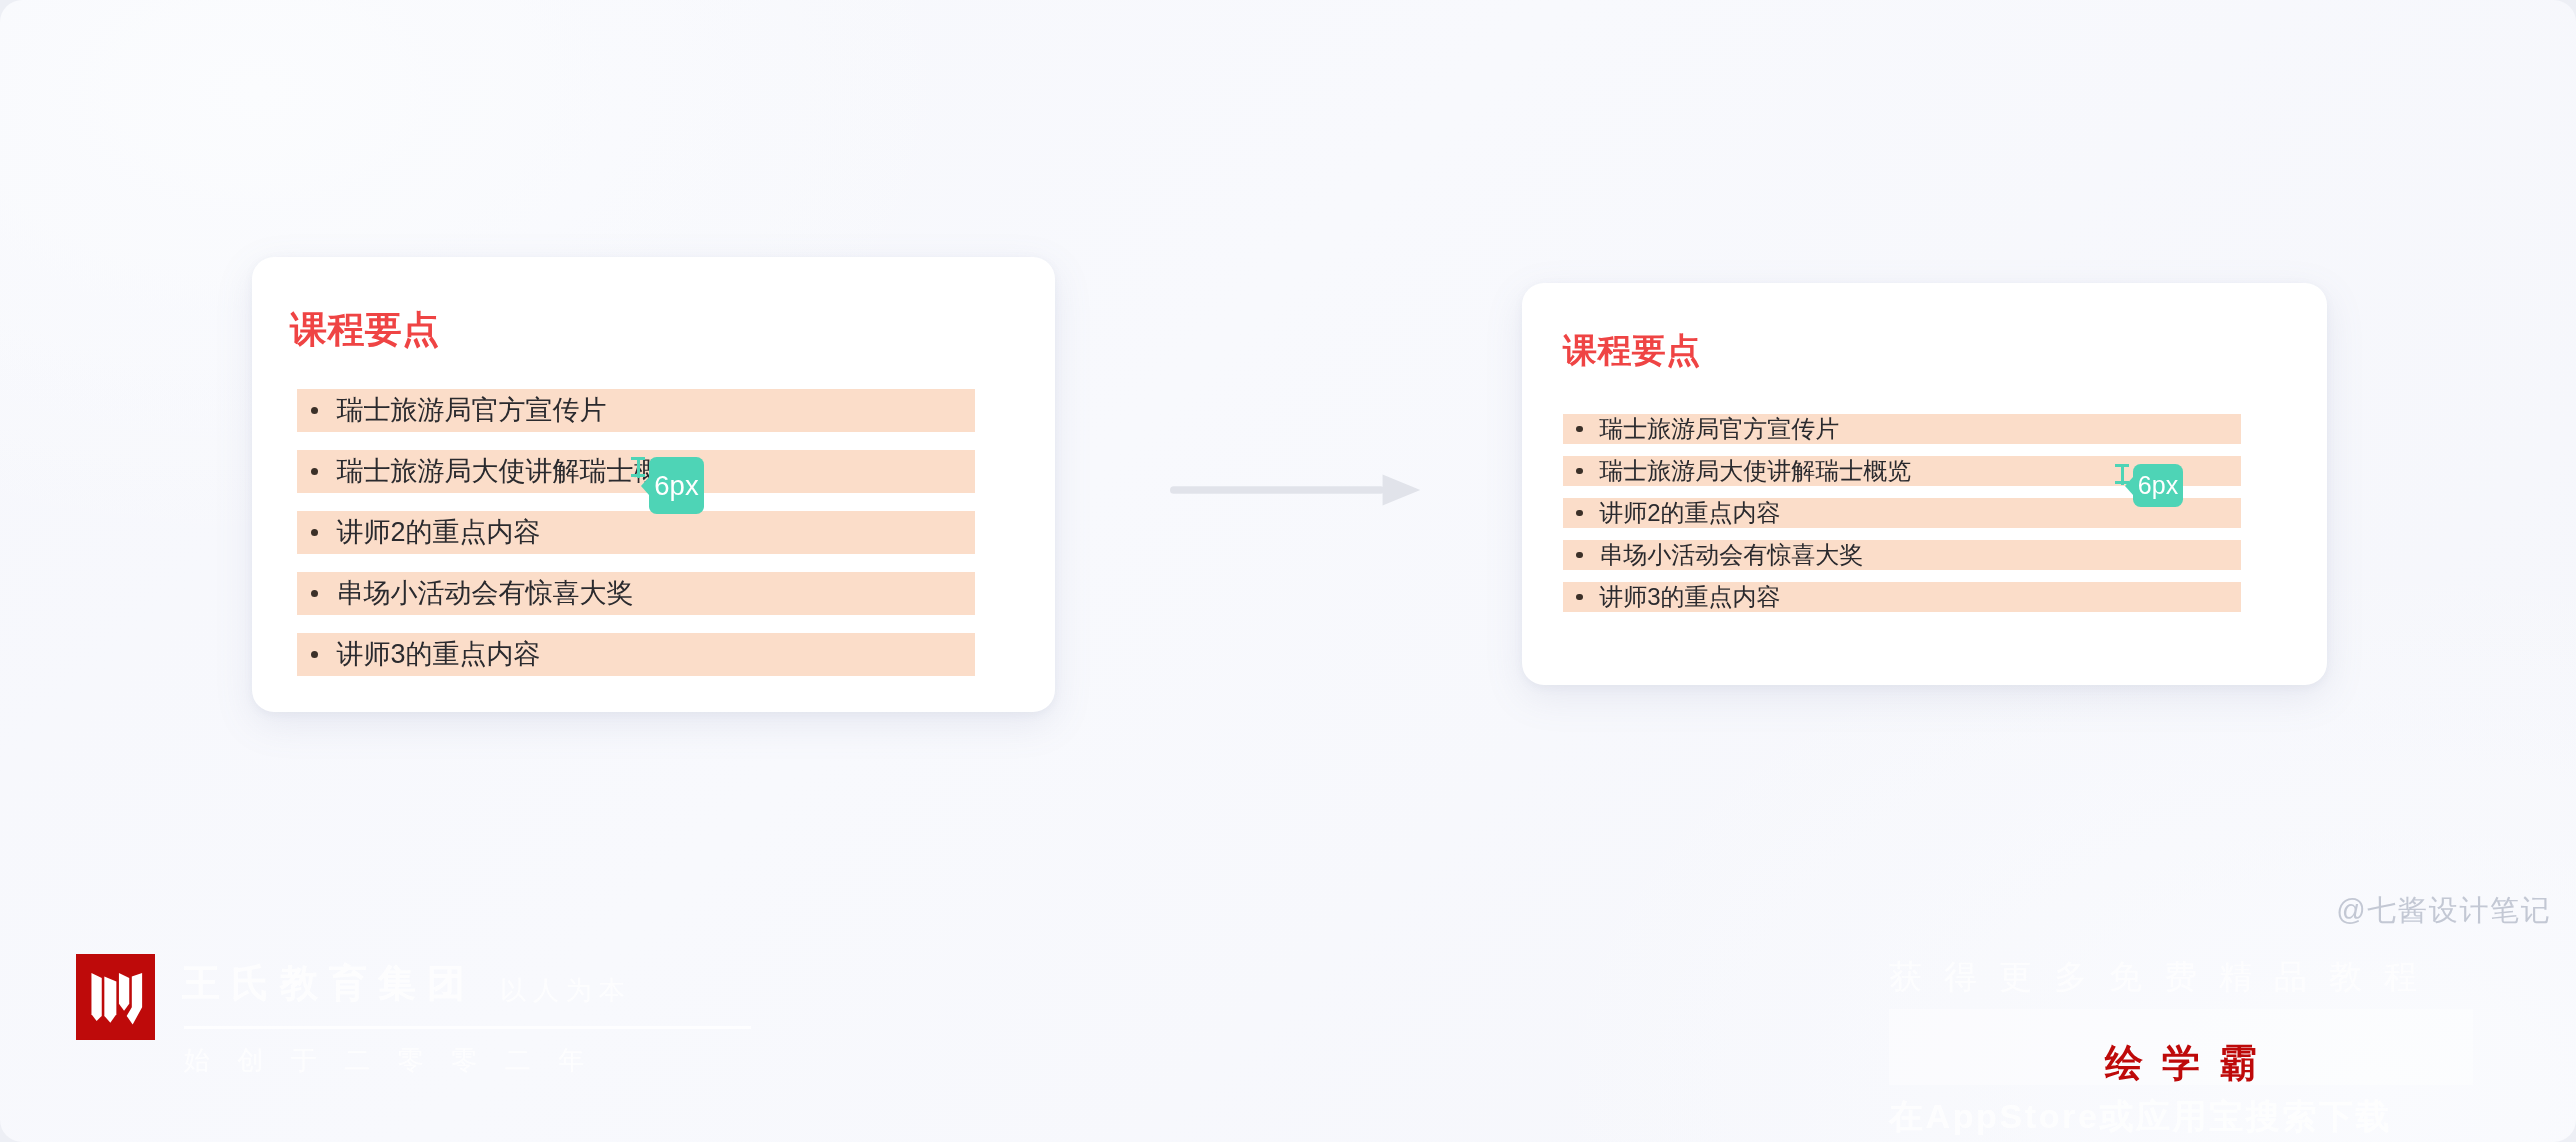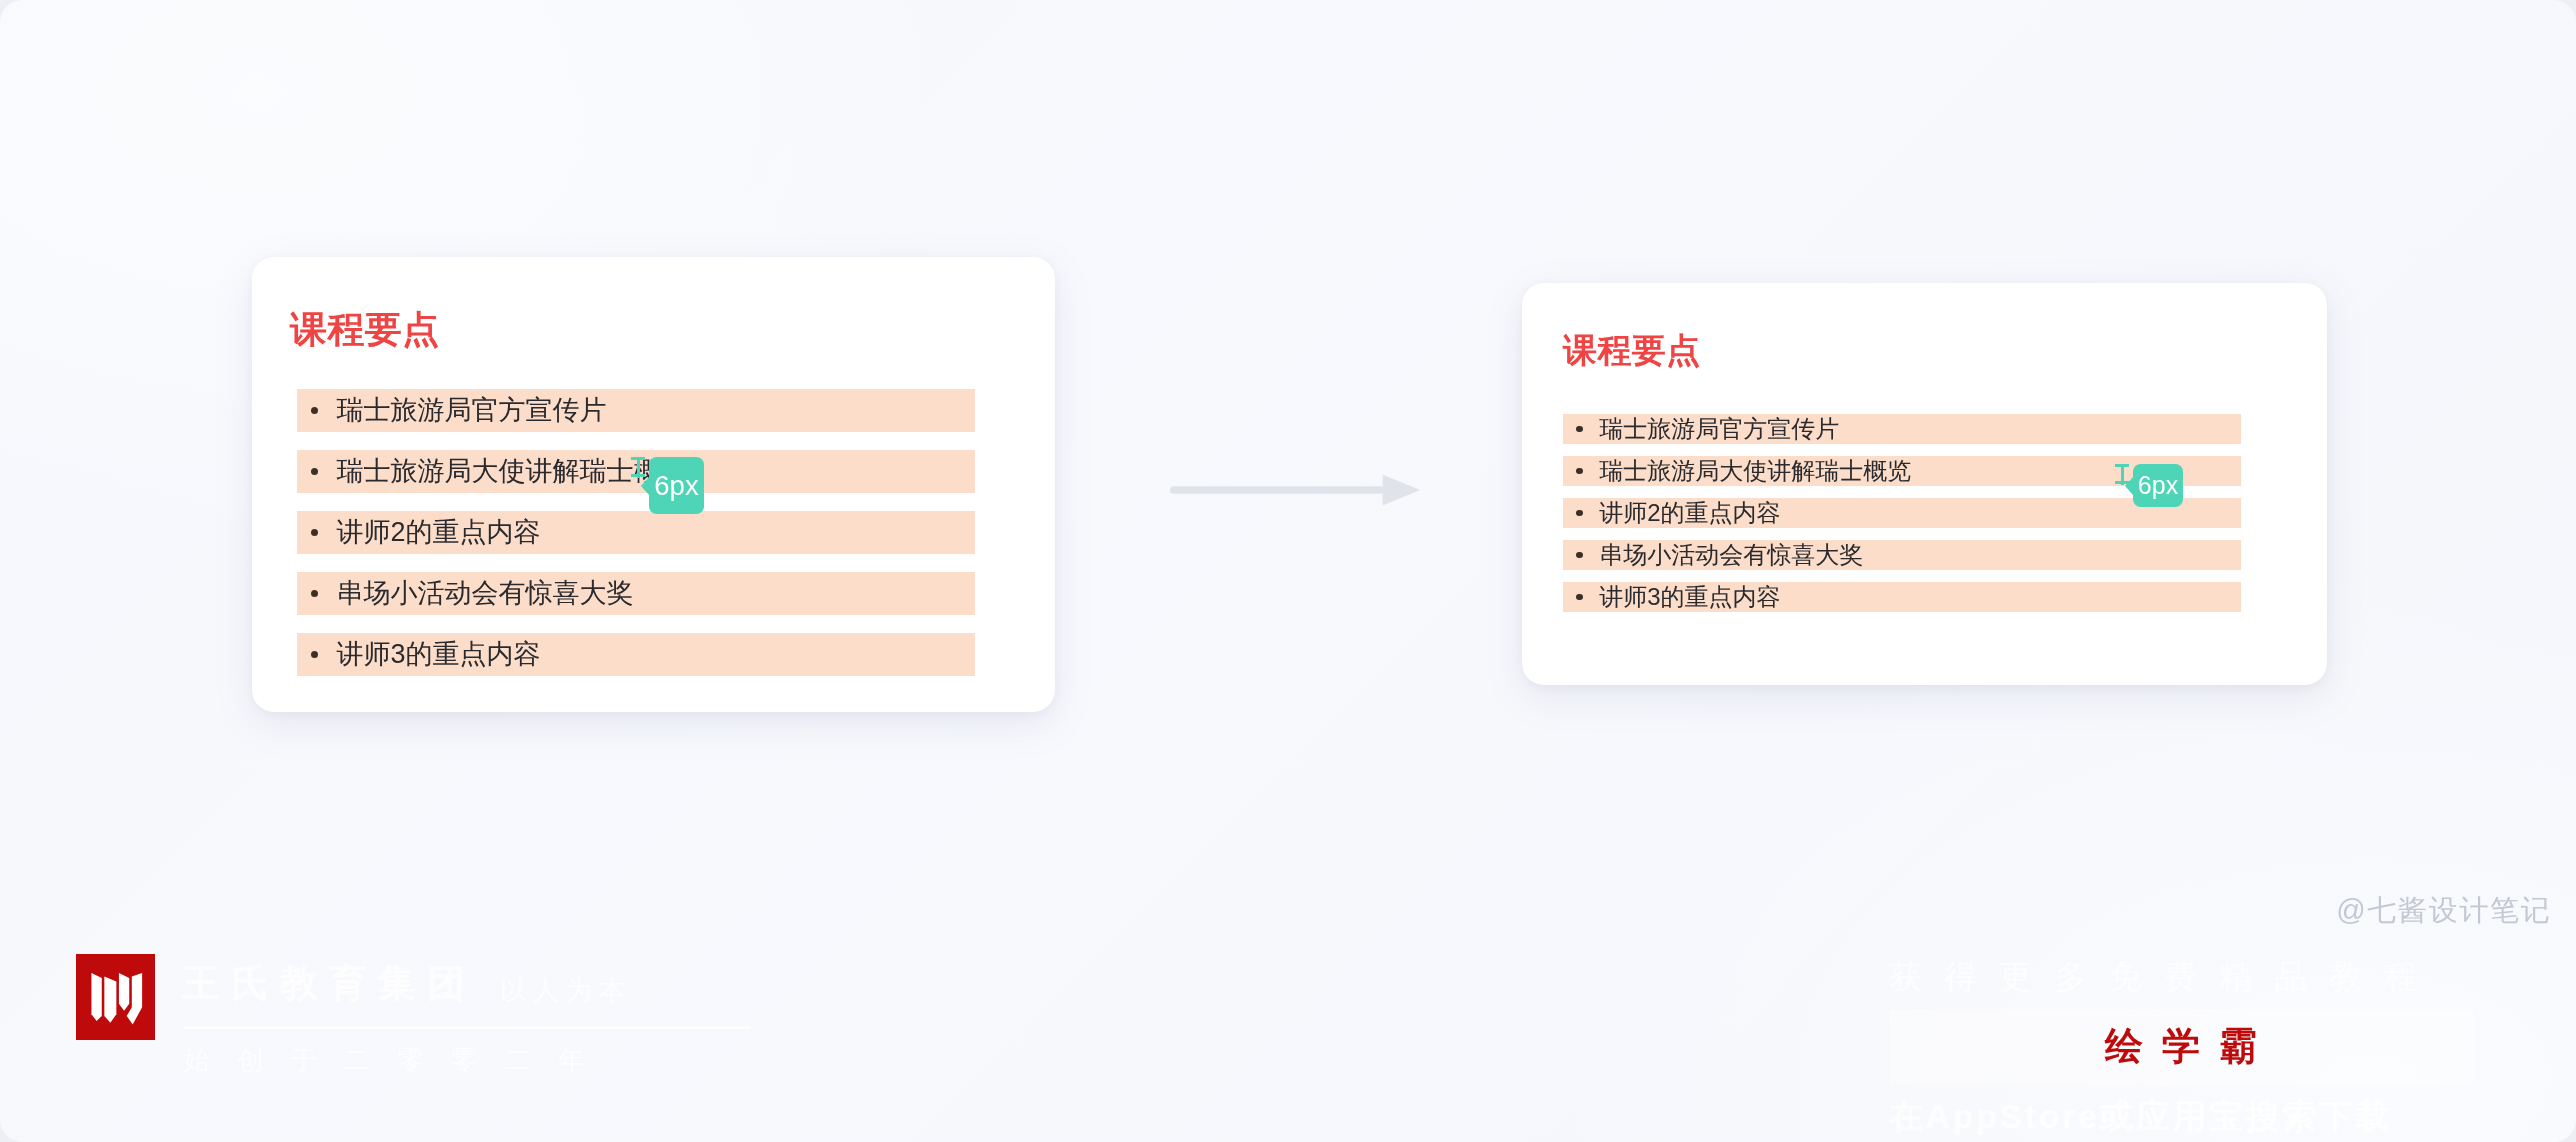--- a/index.html
+++ b/index.html
@@ -122,21 +122,21 @@
   }
   .wm-line1{
     position:absolute;left:0;top:64px;font-size:33px;color:#FFFFFF;opacity:.72;
     letter-spacing:22px;white-space:nowrap;
   }
   .wm-box{
     position:absolute;left:0;top:118px;width:584px;height:76px;
     background:rgba(255,255,255,.42);
   }
   .wm-brand{
-    position:absolute;left:0;top:117px;width:584px;height:76px;
+    position:absolute;left:0;top:134px;width:584px;height:76px;
     display:flex;align-items:center;justify-content:center;
     font-size:38px;font-weight:700;color:#BE0A0A;letter-spacing:19px;
     text-indent:19px;
   }
   .wm-line2{
     position:absolute;left:0;top:203px;font-size:34px;color:#FFFFFF;opacity:.80;
     letter-spacing:2.6px;white-space:nowrap;font-weight:700;
   }
 </style>
 </head>

